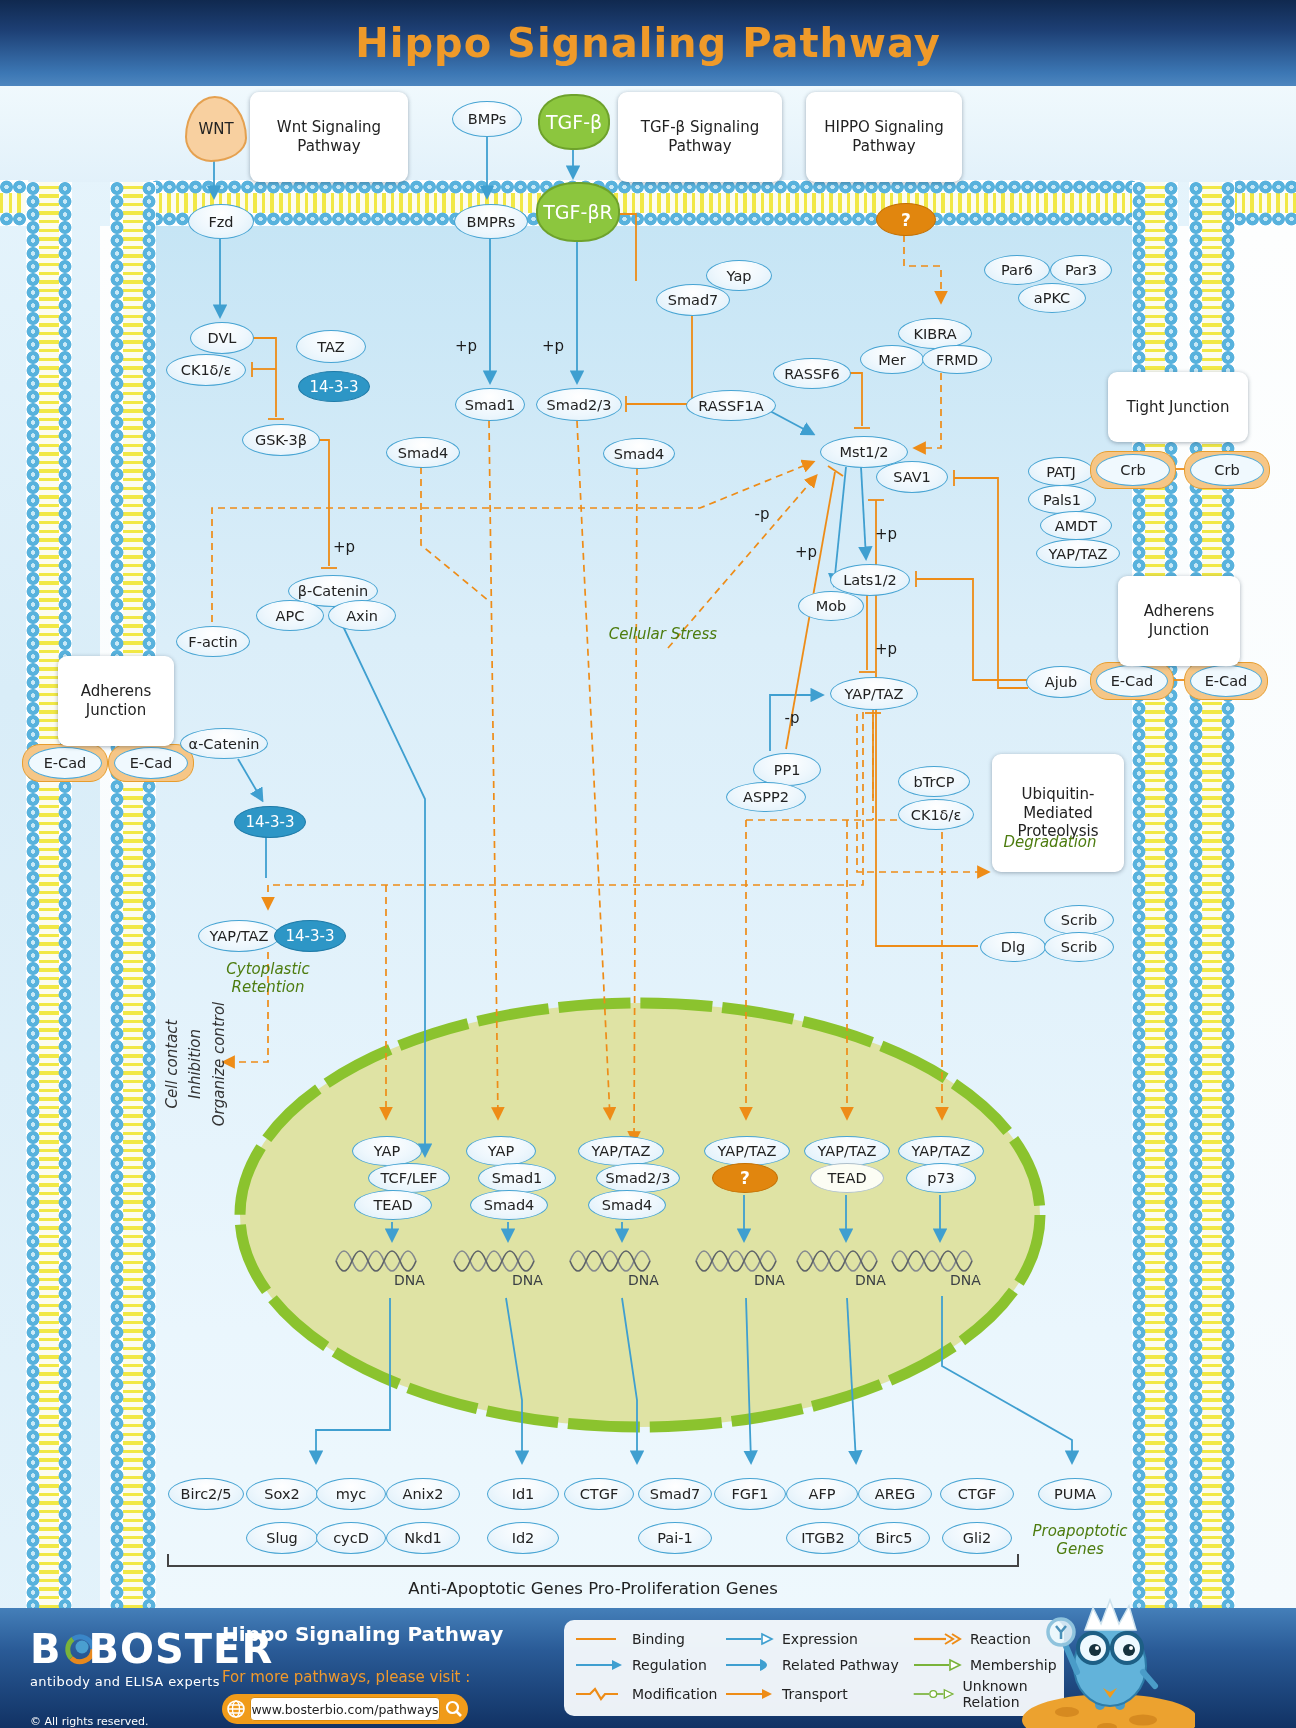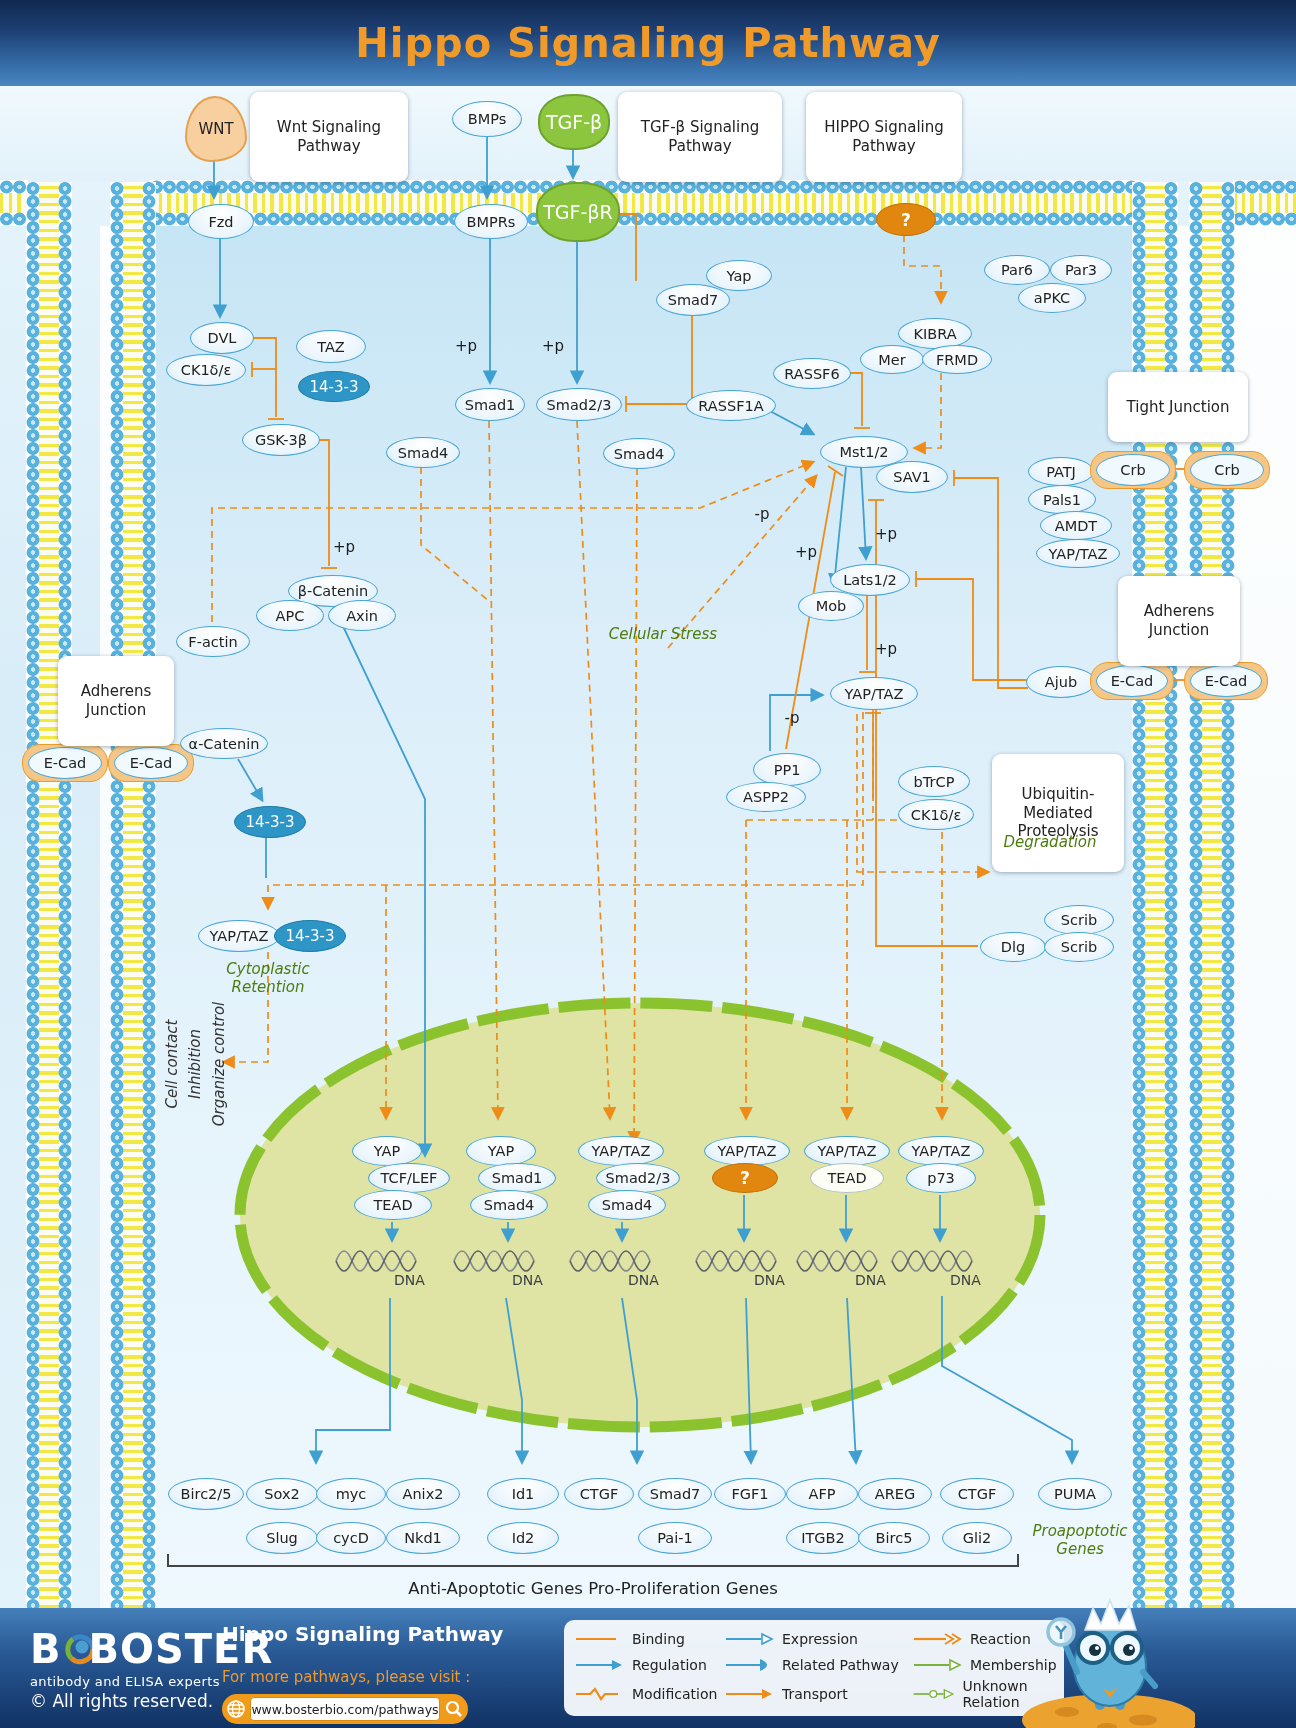--- a/index.html
+++ b/index.html
@@ -54,21 +54,21 @@
   .pre{white-space:pre-line;}
   .tp{font-size:15px;color:#1b1b1b;}
   .rot{transform:translate(-50%,-50%) rotate(-90deg);font-style:italic;color:#333;line-height:1.55;white-space:pre;}
   .bl{font-size:16.5px;color:#222;}
   
   #footer{position:absolute;left:0;top:1608px;width:1296px;height:120px;z-index:9;
     background:linear-gradient(180deg,#447fb9 0%,#2a5b97 35%,#113264 100%);}
   #brand{position:absolute;left:30px;top:18px;color:#fff;}
   #brand .logo{font-size:40px;font-weight:bold;letter-spacing:1px;display:flex;align-items:center;}
   #brand .tag{font-size:13px;margin-top:2px;letter-spacing:.4px;}
-  #brand .copy{font-size:17px;margin-top:2px;}
+  #brand .copy{font-size:11px;margin-top:26px;}
   #fmid{position:absolute;left:222px;top:14px;}
   #fmid .ptitle{color:#fff;font-weight:bold;font-size:20px;}
   #fmid .visit{color:#f0992c;font-size:15px;margin-top:22px;}
   #searchbar{margin-top:8px;width:238px;height:30px;background:#f09b1a;border-radius:16px;
     display:flex;align-items:center;padding:0 4px;gap:4px;}
   #searchbar .urlbox{flex:1;height:22px;background:#fff;border-radius:4px;border:1px solid #d88c10;
     display:flex;align-items:center;justify-content:center;font-size:12.5px;color:#222;}
   #legend{position:absolute;left:528px;top:12px;width:500px;height:96px;background:rgba(245,249,252,.96);
     border-radius:10px;display:grid;grid-template-columns:150px 188px 158px;grid-auto-flow:column;
     grid-template-rows:repeat(3,1fr);padding:6px 10px;box-sizing:border-box;margin-left:36px;}

